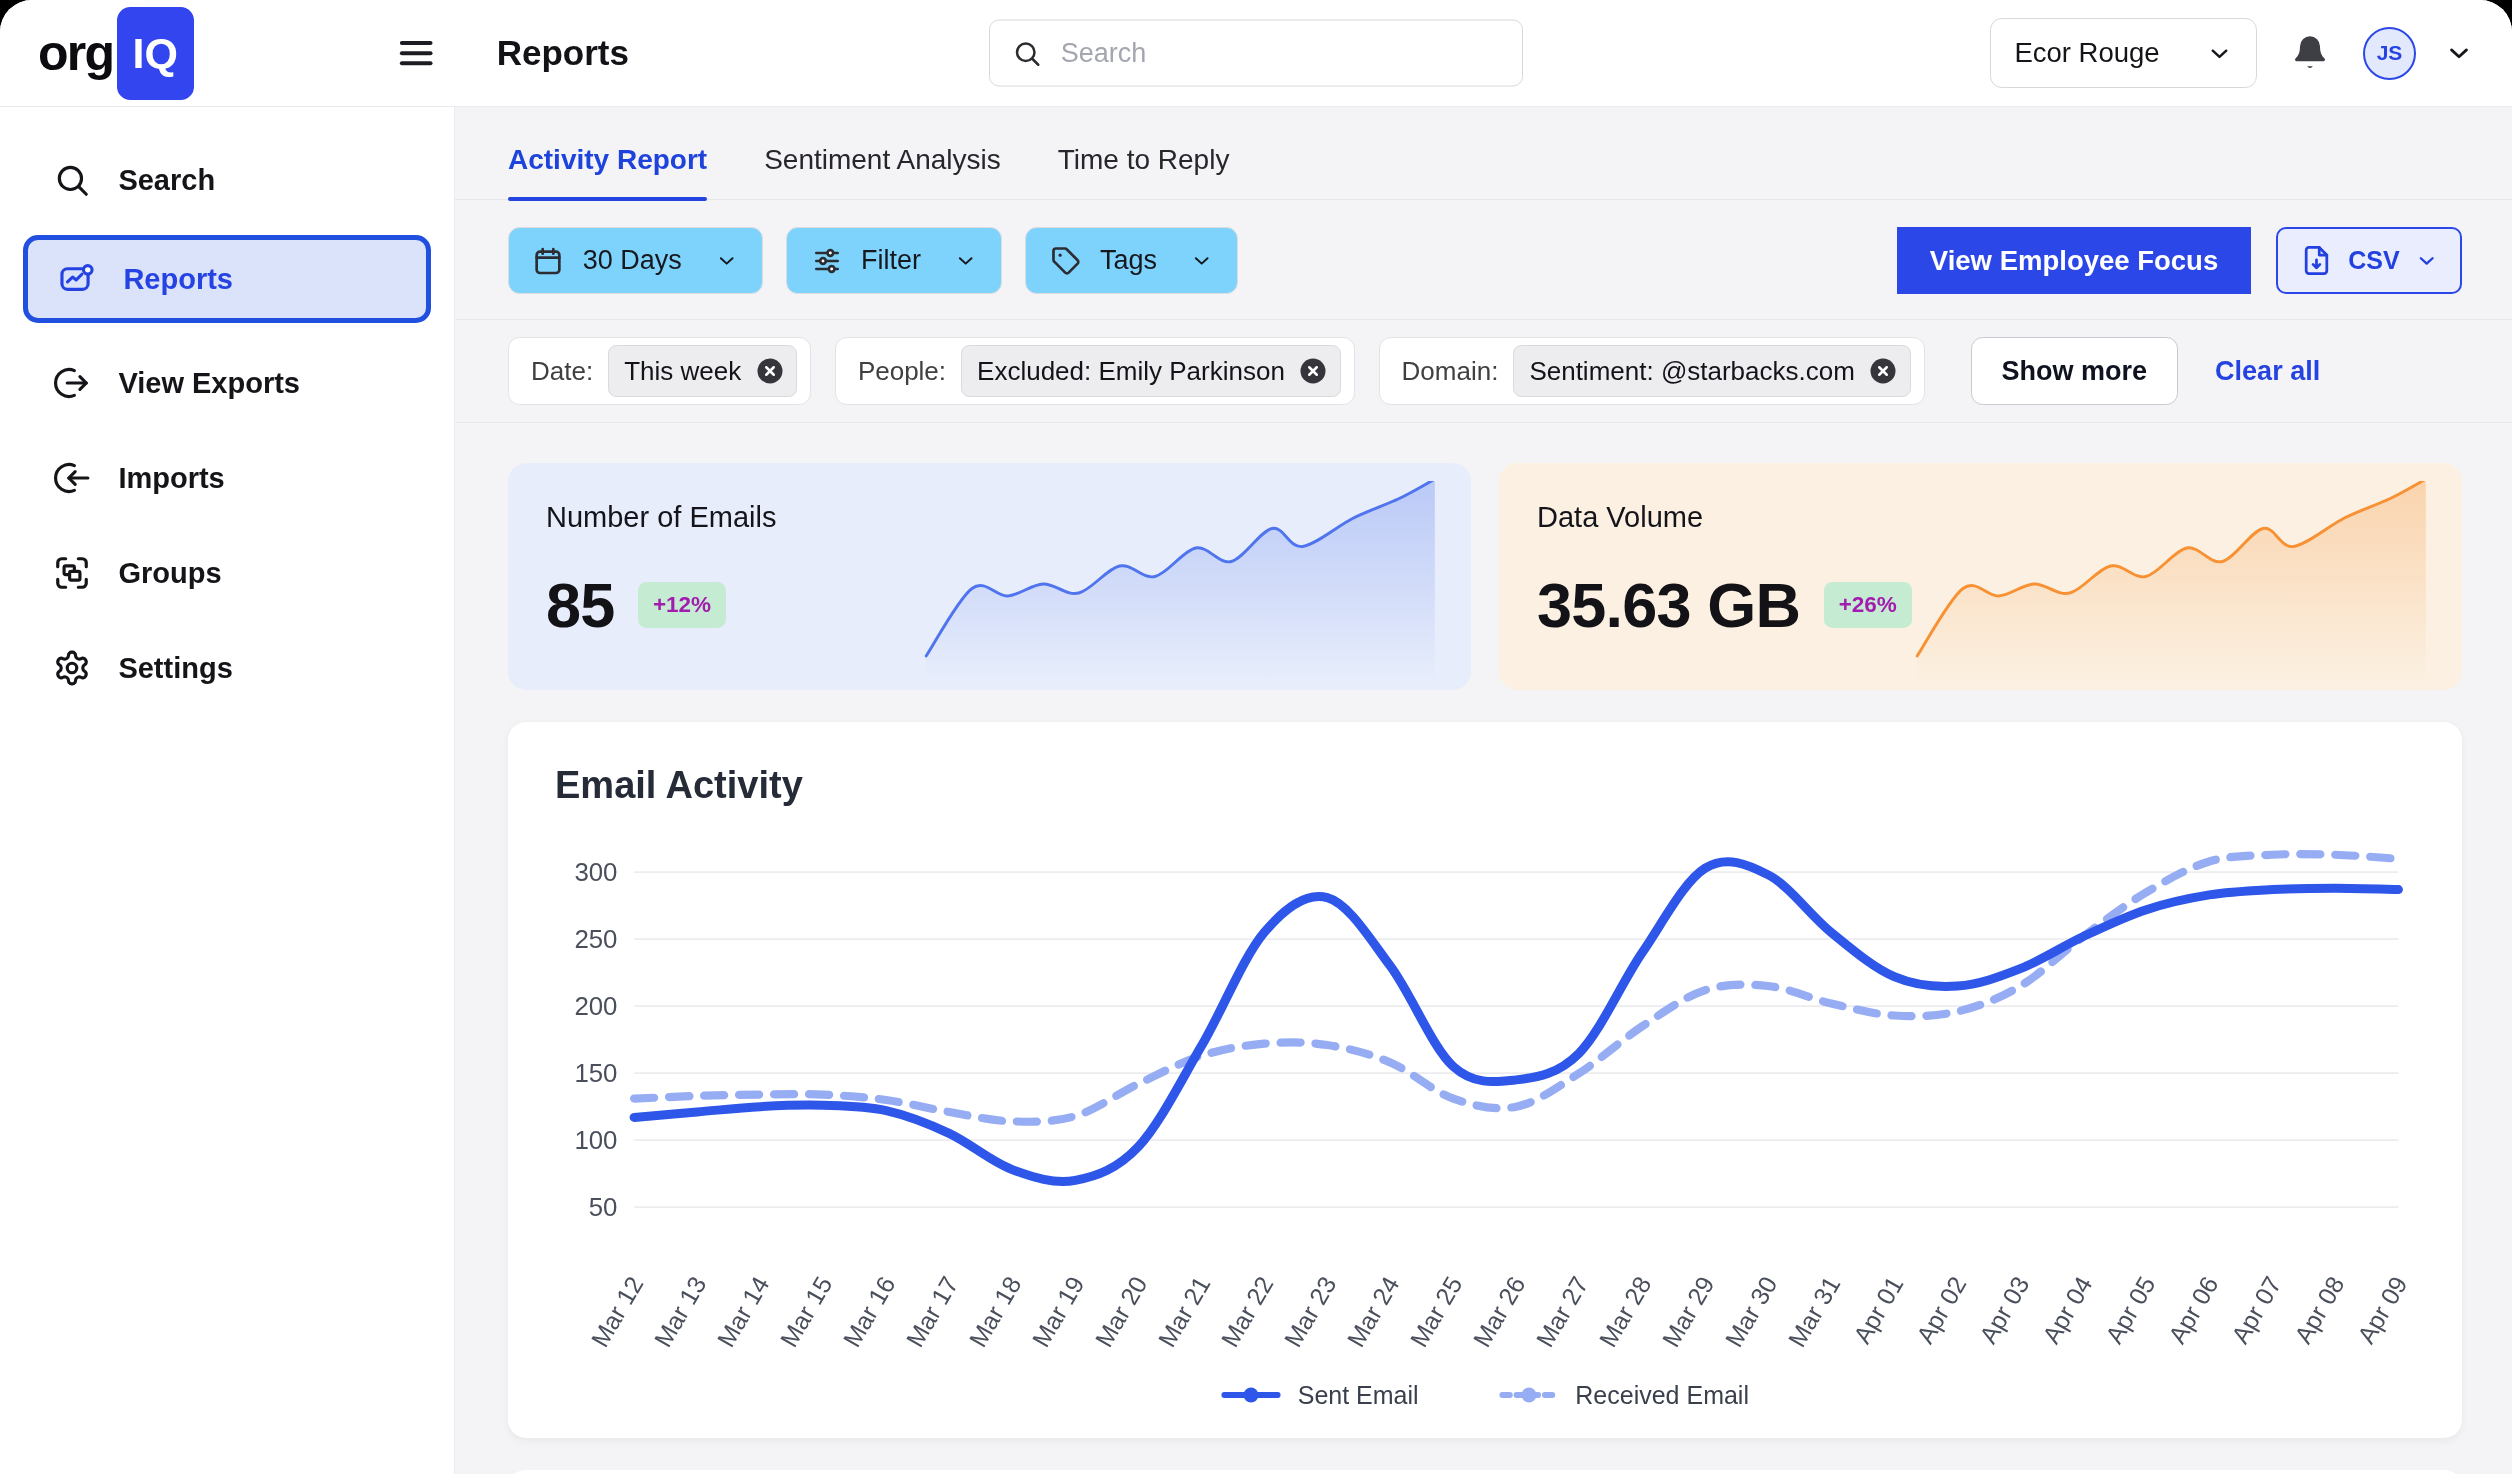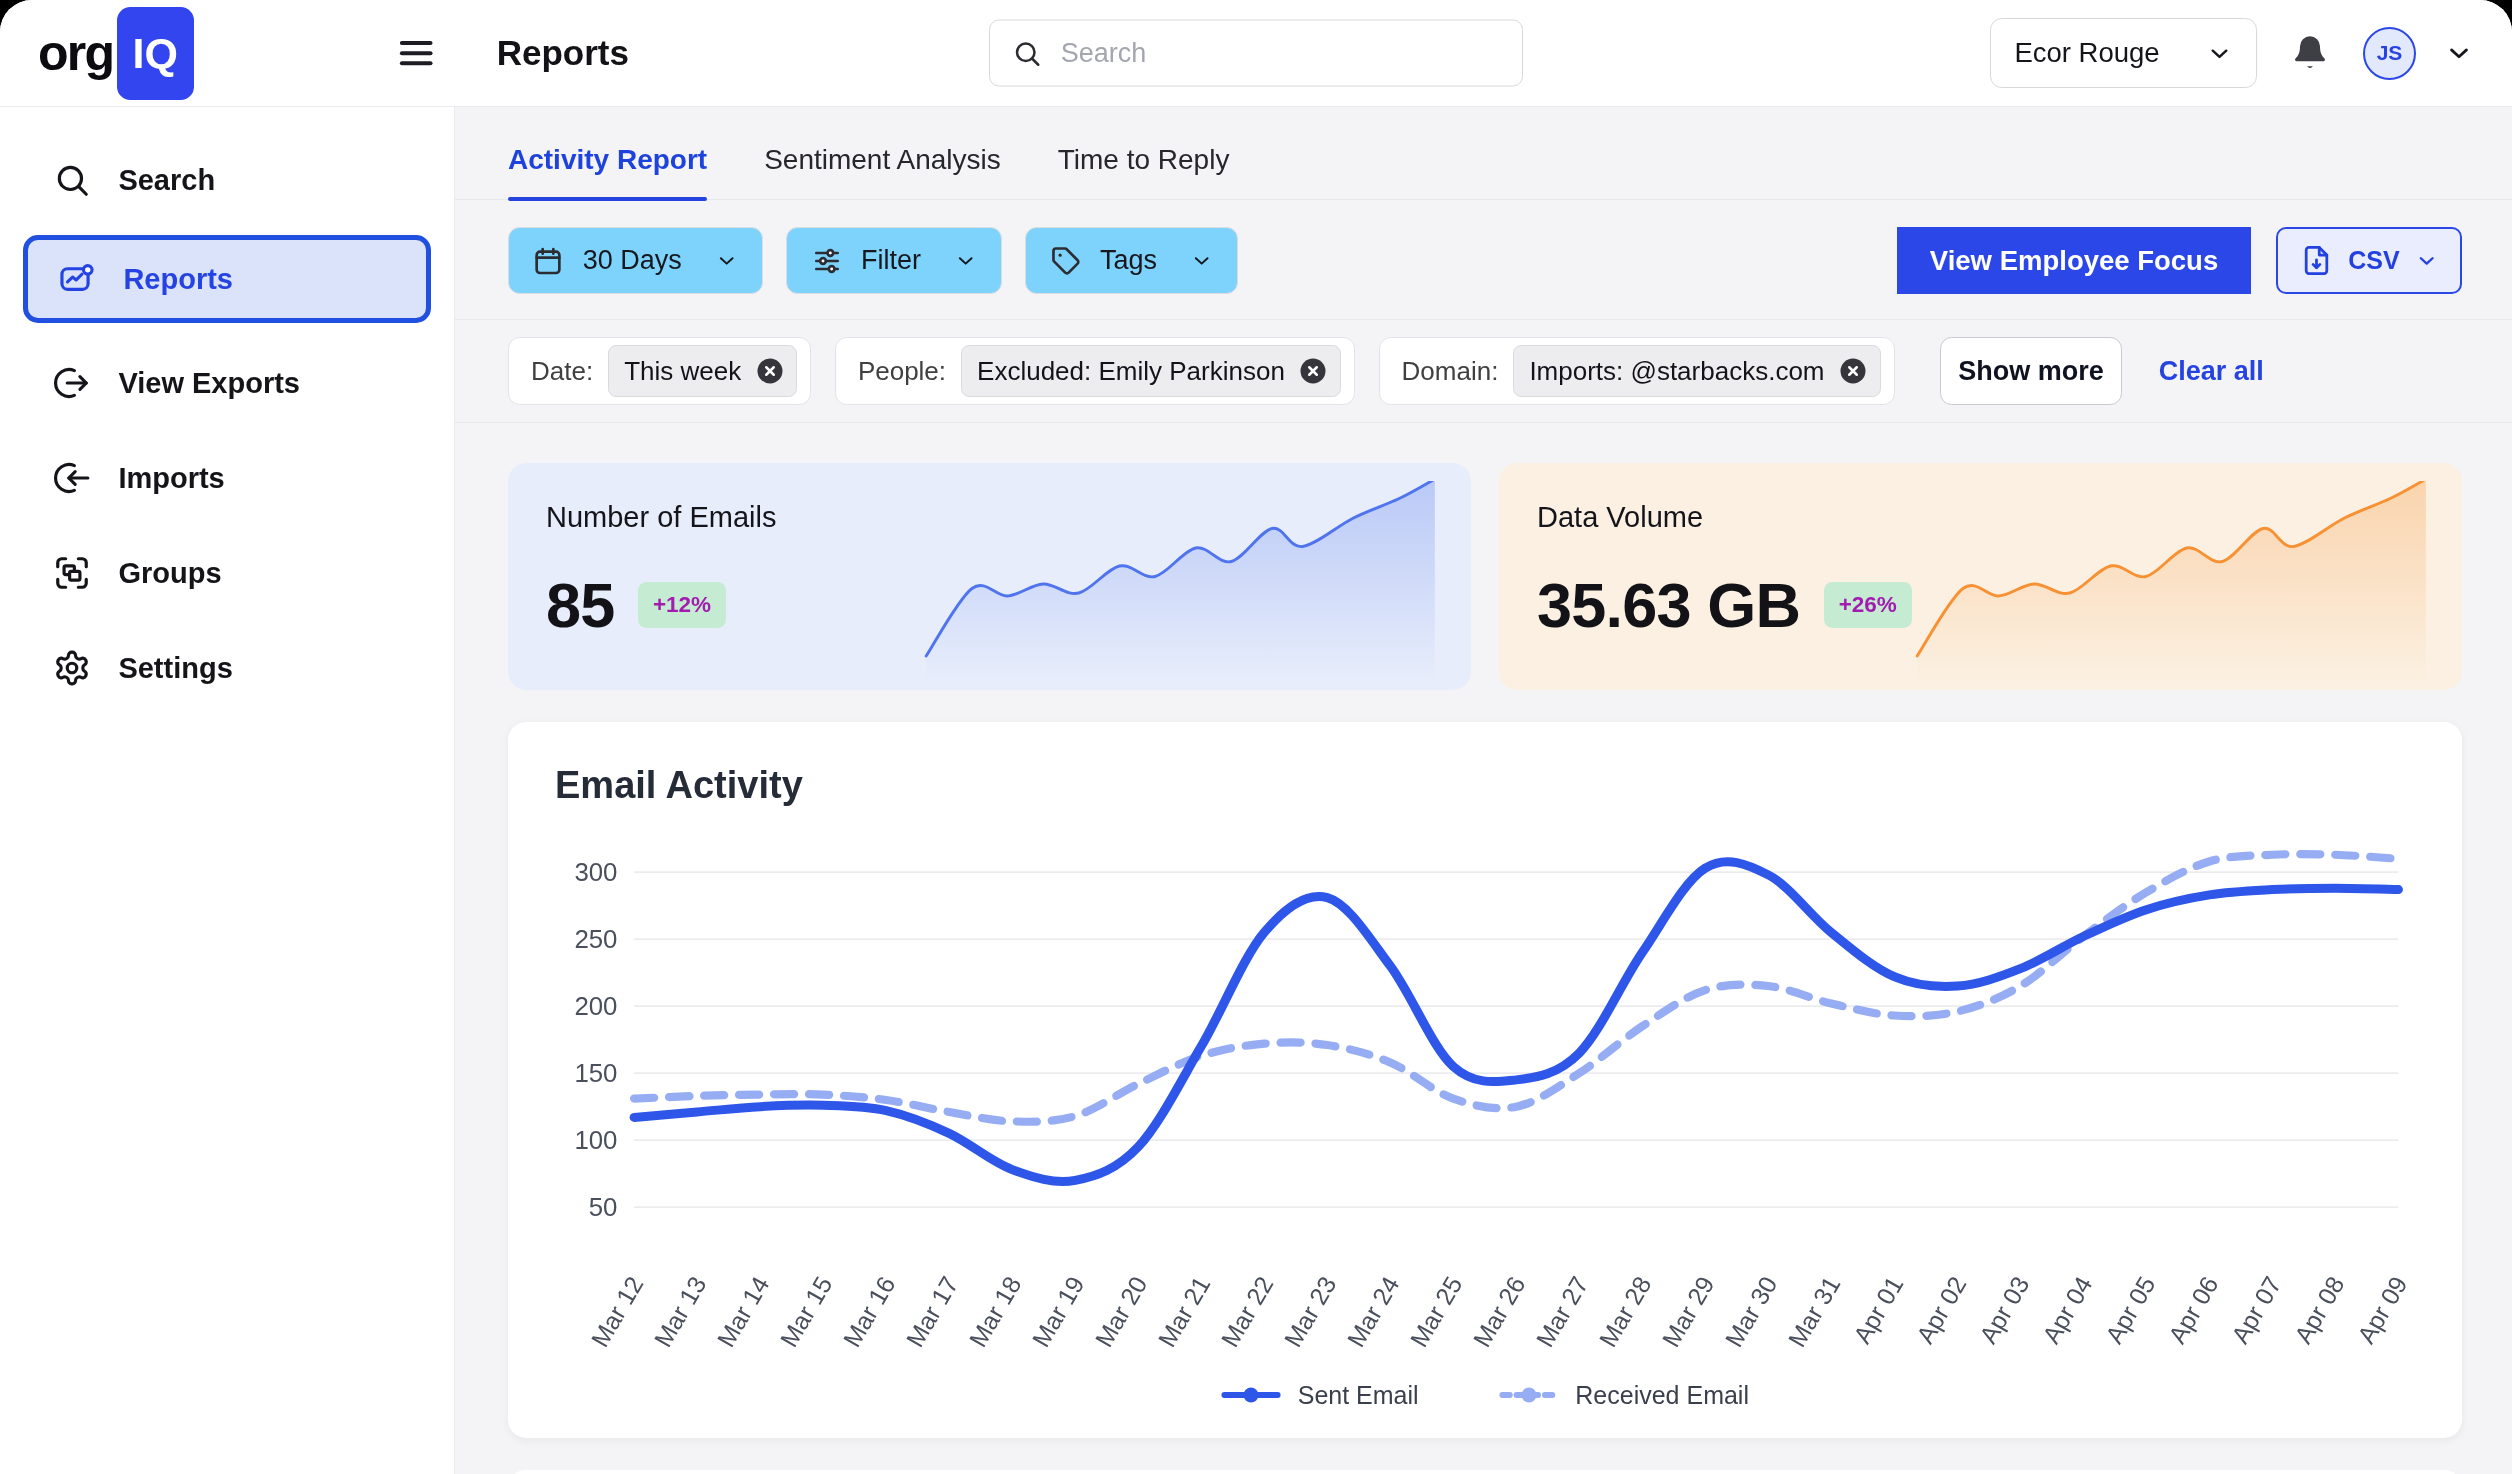--- a/index.html
+++ b/index.html
@@ -78,21 +78,21 @@
   
   .chips-row{display:flex;align-items:center;margin:25px -50px 0 -53px;
              padding:16.7px 50px 16.7px 53px;border-top:1.7px solid #e8e8eb;border-bottom:1.7px solid #e8e8eb;}
   .chip{background:#fff;border:1.7px solid #e3e3e7;border-radius:11.7px;height:68px;
         display:flex;align-items:center;padding:0 13.3px 0 22px;margin-right:23.4px;}
   .chip-label{font-size:26px;color:#404040;margin-right:15px;}
   .chip-pill{background:#ededf0;border:1.7px solid #d9d9de;border-radius:8.3px;height:52px;
              display:flex;align-items:center;gap:13.3px;padding:0 11.7px 0 15px;font-size:26px;color:#131319;cursor:pointer;}
   .chip-pill .x-ic{width:30px;height:30px;display:block;}
   .chip-pill svg{width:100%;height:100%;display:block;}
-  .show-more{height:68px;padding:0 17px;background:#fff;border:1.7px solid #c9c9cf;border-radius:11.7px;
+  .show-more{height:68px;padding:0 30px;background:#fff;border:1.7px solid #c9c9cf;border-radius:11.7px;
              font-size:27px;font-weight:700;color:#0f1320;margin-left:22px;}
   .clear-all{font-size:27px;font-weight:700;color:#2443e0;margin-left:37px;cursor:pointer;text-decoration:none;}
 
   
   .stats-row{display:flex;gap:28px;margin-top:40px;}
   .stat-card{flex:1;height:227px;border-radius:18.3px;position:relative;padding:38px 0 0 38px;overflow:hidden;}
   .stat-title{font-size:29px;color:#14141a;}
   .stat-value-row{display:flex;align-items:center;gap:23.4px;margin-top:35px;}
   .stat-value{font-size:63px;font-weight:800;color:#121217;letter-spacing:-0.8px;}
   .stat-delta{background:#c5ecd2;color:#a21caf;font-size:22.5px;font-weight:700;
@@ -326,21 +326,21 @@
                   <svg viewBox="0 0 24 24">
                     <circle cx="12" cy="12" r="10" fill="#35353b"></circle>
                     <path d="M9 9l6 6M15 9l-6 6" stroke="#fff" stroke-width="2" stroke-linecap="round"></path>
                   </svg>
                 </span>
     </span>
             </div>
             <div class="chip">
               <span class="chip-label">Domain:</span>
     <span class="chip-pill">
-      <span>Imports: @starbacks.com</span>
+      <span>Sentiment: @starbacks.com</span>
       <span class="x-ic">
                   <svg viewBox="0 0 24 24">
                     <circle cx="12" cy="12" r="10" fill="#35353b"></circle>
                     <path d="M9 9l6 6M15 9l-6 6" stroke="#fff" stroke-width="2" stroke-linecap="round"></path>
                   </svg>
                 </span>
     </span>
             </div>
           </div>
         <button class="show-more">Show more</button>

